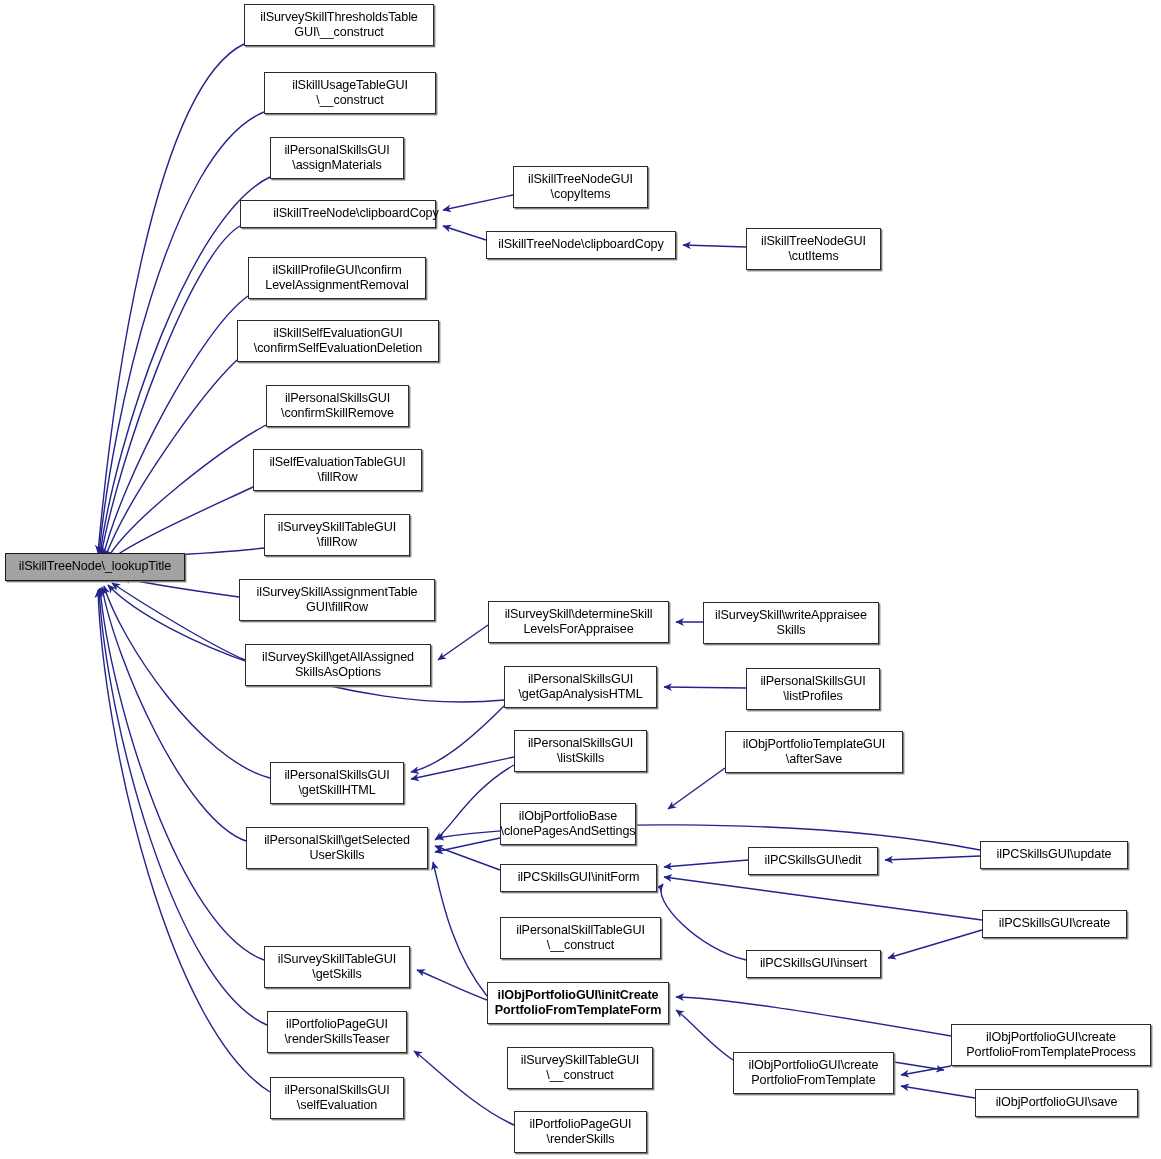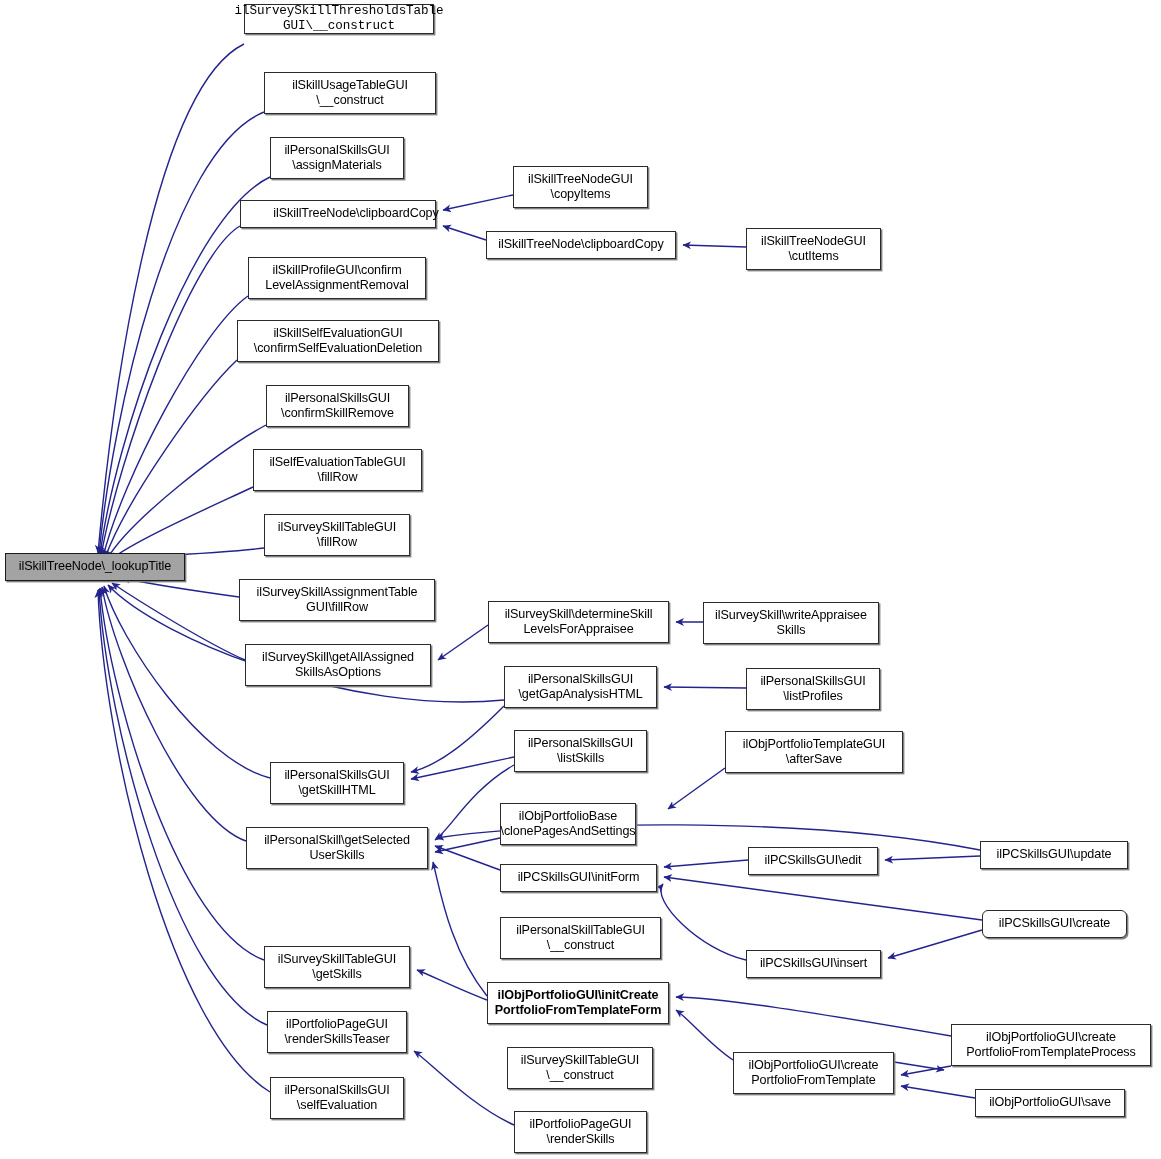--- a/index.html
+++ b/index.html
@@ -64,21 +64,21 @@
         <path d="M951,1036 C800,1010 720,998 676,997" marker-end="url(#ah)" stroke="#23238e"></path>
         <path d="M733,1060 C710,1045 690,1020 676,1010" marker-end="url(#ah)" stroke="#23238e"></path>
         <path d="M894,1062 L944,1070" marker-end="url(#ah)" stroke="#23238e"></path>
         <path d="M951,1066 L901,1075" marker-end="url(#ah)" stroke="#23238e"></path>
         <path d="M975,1098 L901,1086" marker-end="url(#ah)" stroke="#23238e"></path>
         <path d="M514,1125 C470,1105 430,1062 414,1051" marker-end="url(#ah)" stroke="#23238e"></path>
       </g>
   </svg>
   <div id="node-layer">
       <div class="node root shadow" style="left: 5px; top: 553px; width: 180px; height: 28px;">ilSkillTreeNode\_lookupTitle</div>
-      <div class="node shadow" style="left: 244px; top: 4px; width: 190px; height: 30px; font-family: Liberation Mono, monospace;">ilSurveySkillThresholdsTable
+      <div class="node shadow" style="left: 244px; top: 4px; width: 190px; height: 42px;">ilSurveySkillThresholdsTable
 GUI\__construct</div>
       <div class="node shadow" style="left: 264px; top: 72px; width: 172px; height: 42px;">ilSkillUsageTableGUI
 \__construct</div>
       <div class="node shadow" style="left: 270px; top: 137px; width: 134px; height: 42px;">ilPersonalSkillsGUI
 \assignMaterials</div>
       <div class="node shadow" style="left: 240px; top: 200px; width: 196px; height: 28px; padding-left: 39px;">ilSkillTreeNode\clipboardCopy</div>
       <div class="node shadow" style="left: 513px; top: 166px; width: 135px; height: 42px;">ilSkillTreeNodeGUI
 \copyItems</div>
       <div class="node shadow" style="left: 486px; top: 231px; width: 190px; height: 28px;">ilSkillTreeNode\clipboardCopy</div>
       <div class="node shadow" style="left: 746px; top: 228px; width: 135px; height: 42px;">ilSkillTreeNodeGUI
@@ -111,35 +111,35 @@
 \afterSave</div>
       <div class="node shadow" style="left: 270px; top: 762px; width: 134px; height: 42px;">ilPersonalSkillsGUI
 \getSkillHTML</div>
       <div class="node shadow" style="left: 500px; top: 803px; width: 136px; height: 42px;">ilObjPortfolioBase
 \clonePagesAndSettings</div>
       <div class="node shadow" style="left: 246px; top: 827px; width: 182px; height: 42px;">ilPersonalSkill\getSelected
 UserSkills</div>
       <div class="node shadow" style="left: 980px; top: 841px; width: 148px; height: 28px;">ilPCSkillsGUI\update</div>
       <div class="node shadow" style="left: 748px; top: 847px; width: 130px; height: 28px;">ilPCSkillsGUI\edit</div>
       <div class="node shadow" style="left: 500px; top: 864px; width: 157px; height: 28px;">ilPCSkillsGUI\initForm</div>
-      <div class="node shadow" style="left: 982px; top: 910px; width: 145px; height: 28px; border-radius: 6px;">ilPCSkillsGUI\create</div>
+      <div class="node shadow" style="left: 982px; top: 910px; width: 145px; height: 28px;">ilPCSkillsGUI\create</div>
       <div class="node shadow" style="left: 500px; top: 917px; width: 161px; height: 42px;">ilPersonalSkillTableGUI
 \__construct</div>
       <div class="node shadow" style="left: 746px; top: 950px; width: 135px; height: 28px;">ilPCSkillsGUI\insert</div>
       <div class="node shadow" style="left: 264px; top: 946px; width: 146px; height: 42px;">ilSurveySkillTableGUI
 \getSkills</div>
       <div class="node shadow" style="left: 487px; top: 982px; width: 182px; height: 42px; font-weight: bold;">ilObjPortfolioGUI\initCreate
 PortfolioFromTemplateForm</div>
       <div class="node shadow" style="left: 267px; top: 1011px; width: 140px; height: 42px;">ilPortfolioPageGUI
 \renderSkillsTeaser</div>
       <div class="node shadow" style="left: 951px; top: 1024px; width: 200px; height: 42px;">ilObjPortfolioGUI\create
 PortfolioFromTemplateProcess</div>
       <div class="node shadow" style="left: 507px; top: 1047px; width: 146px; height: 42px;">ilSurveySkillTableGUI
 \__construct</div>
       <div class="node shadow" style="left: 733px; top: 1052px; width: 161px; height: 42px;">ilObjPortfolioGUI\create
 PortfolioFromTemplate</div>
       <div class="node shadow" style="left: 270px; top: 1077px; width: 134px; height: 42px;">ilPersonalSkillsGUI
 \selfEvaluation</div>
-      <div class="node shadow" style="left: 975px; top: 1089px; width: 150px; height: 28px;">ilObjPortfolioGUI\save</div>
+      <div class="node shadow" style="left: 975px; top: 1089px; width: 163px; height: 28px;">ilObjPortfolioGUI\save</div>
       <div class="node shadow" style="left: 514px; top: 1111px; width: 133px; height: 42px;">ilPortfolioPageGUI
 \renderSkills</div>
     </div>
 </div>
 
 </body></html>

